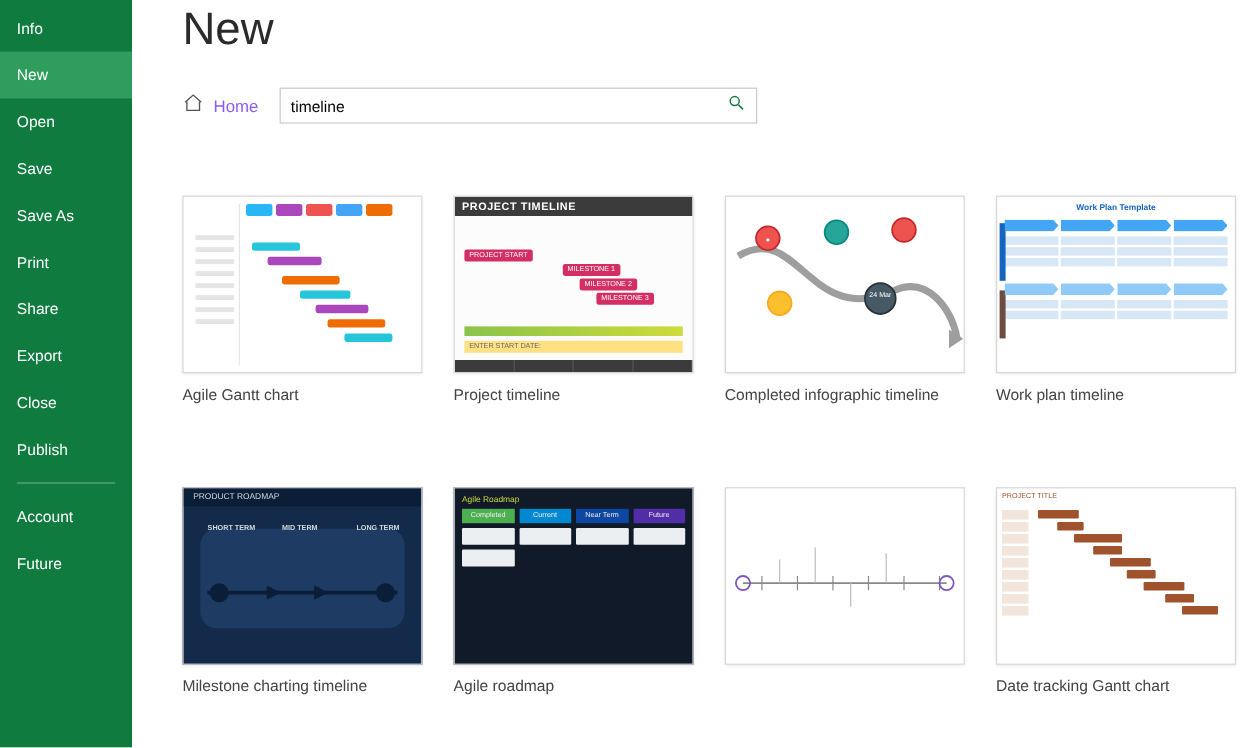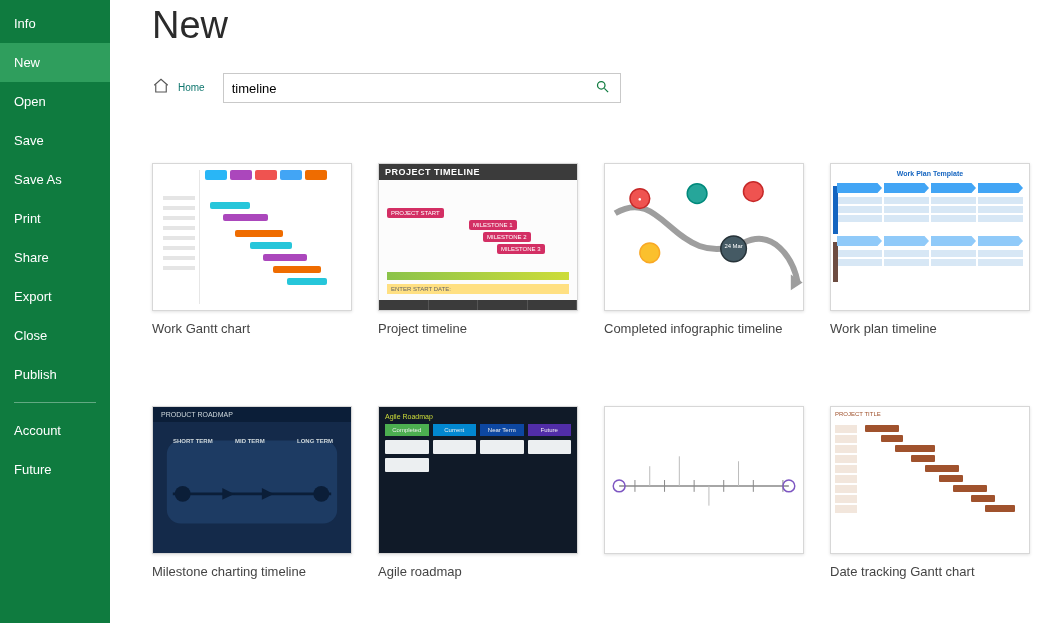--- a/index.html
+++ b/index.html
@@ -6,21 +6,21 @@
 .app{display:flex;width:1049px;height:623px;overflow:hidden}
 .sidebar{width:110px;background:#0f7b3f;display:flex;flex-direction:column;padding-top:4px}
 .sidebar .item{color:#fff;font-size:13px;padding:12px 14px;cursor:pointer;white-space:nowrap}
 .sidebar .item.active{background:#2f9e5d}
 .sidebar .separator{height:1px;background:rgba(255,255,255,.35);margin:8px 14px}
 .main{flex:1;background:#fff;display:flex;flex-direction:column;overflow:hidden}
 .title{font-size:38px;font-weight:300;color:#2b2b2b;margin:4px 0 0 42px}
 .search-row{display:flex;align-items:center;margin:26px 0 0 42px}
 .home-btn{display:flex;align-items:center;gap:8px;margin-right:18px;cursor:pointer}
 .home-icon svg{width:18px;height:18px;stroke:#555;fill:none;stroke-width:1.5}
-.home-label{font-size:10px;color:#0f766e;border-bottom:1px solid transparent}
+.home-label{font-size:14px;color:#8b5cf6;border-bottom:1px solid transparent}
 .search-box{display:flex;align-items:center;border:1px solid #c9c9c9;height:28px;width:396px}
 .search-box input{flex:1;border:none;outline:none;font-size:13px;padding:0 8px;color:#000000;background:transparent}
 .search-btn{width:34px;height:100%;display:flex;align-items:center;justify-content:center;cursor:pointer}
 .search-btn svg{width:15px;height:15px;stroke:#0f7b3f;fill:none;stroke-width:2}
 .gallery{flex:1;overflow:auto;padding:60px 0 0 42px}
 .grid{display:grid;grid-template-columns:repeat(4,200px);column-gap:26px;row-gap:70px}
 .card{width:200px;cursor:pointer}
 .thumb{width:200px;height:148px;border:1px solid #d7d7d7;box-shadow:0 1px 3px rgba(0,0,0,.12);background:#f7f7f7;position:relative;overflow:hidden;box-sizing:border-box}
 .card-label{font-size:13px;color:#444;margin-top:10px}
 
@@ -171,21 +171,21 @@
             <div class="bars">
               <div class="bar b1"></div>
                 <div class="bar b2"></div>
                 <div class="bar b3"></div>
               <div class="bar b4"></div>
                 <div class="bar b5"></div>
                 <div class="bar b6"></div>
                 <div class="bar b7"></div>
             </div>
           </div>
-          <div class="card-label">Work Gantt chart</div>
+          <div class="card-label">Agile Gantt chart</div>
         </div>
 
         <div class="card">
           <div class="thumb t2">
             <div class="hdr">PROJECT TIMELINE</div>
             <div class="body">
               <span class="marker m1">PROJECT START</span>
               <span class="marker m2">MILESTONE 1</span>
               <span class="marker m3">MILESTONE 2</span>
               <span class="marker m4">MILESTONE 3</span>

